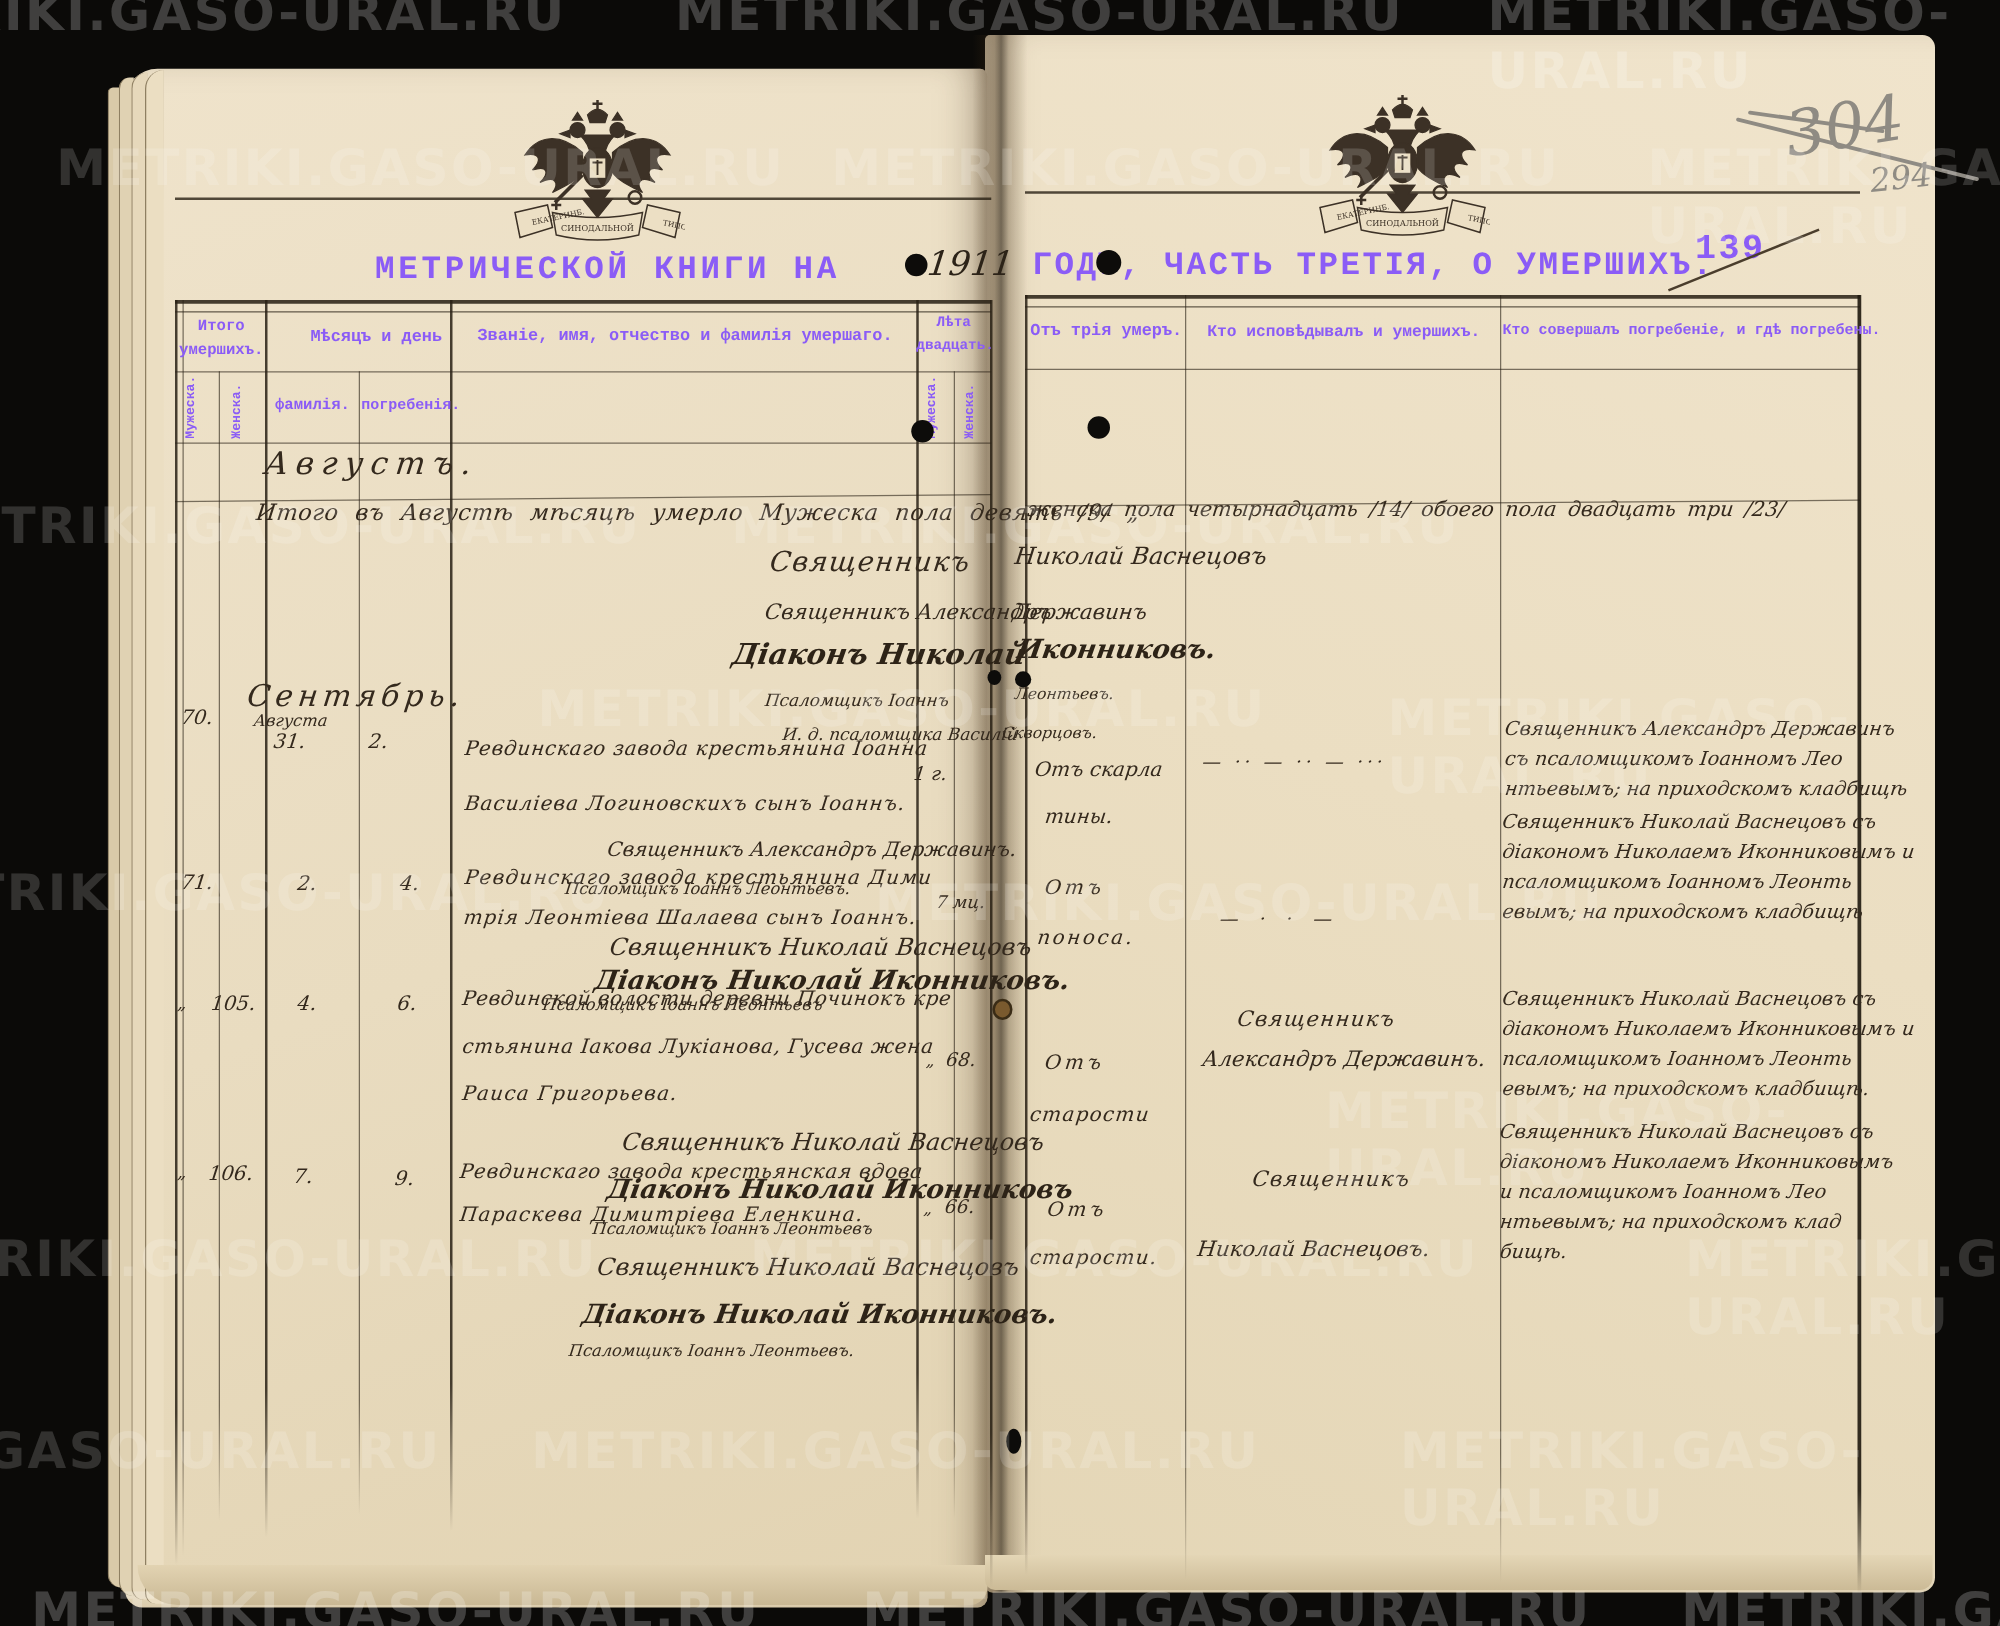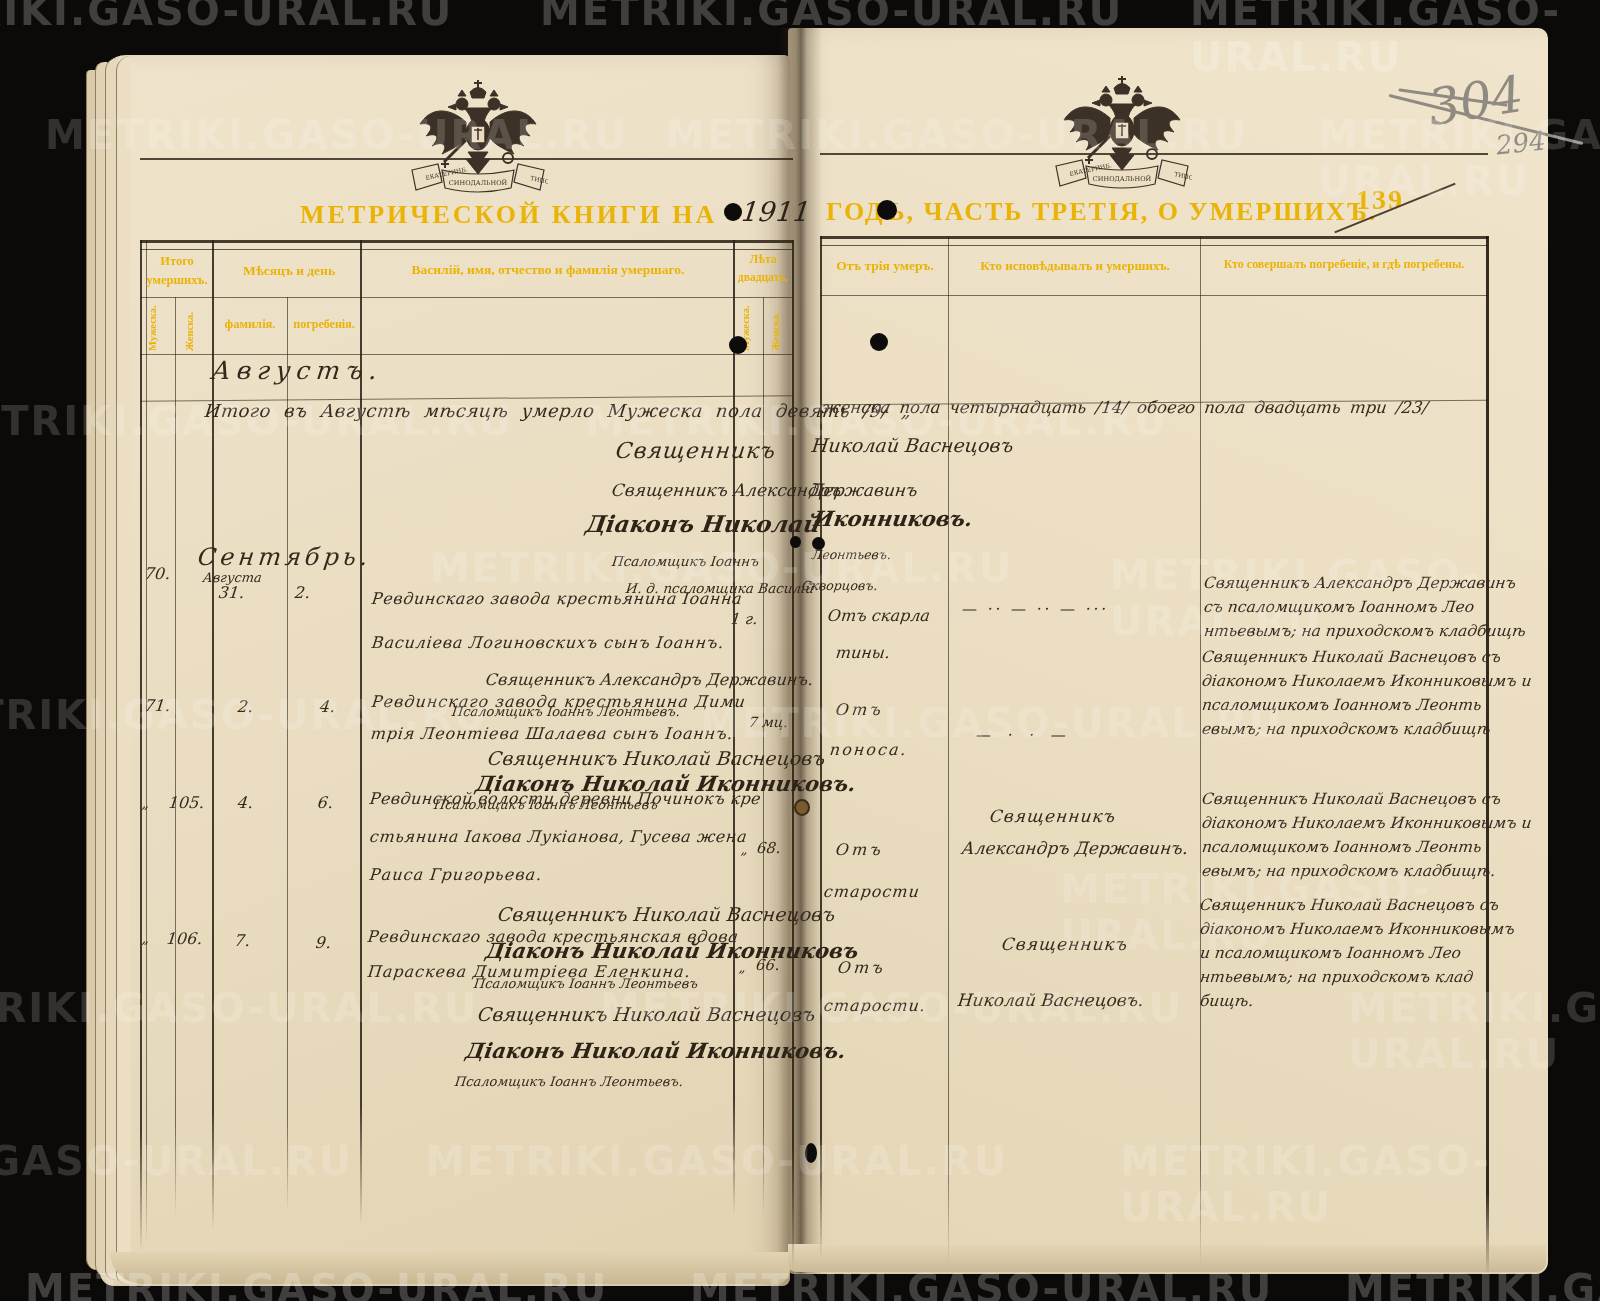--- a/index.html
+++ b/index.html
@@ -4,21 +4,21 @@
 <style>
   html,body{margin:0;padding:0;background:#0b0a08;}
   #scan{position:relative;width:1600px;height:1301px;overflow:hidden;background:#0b0a08;}
   .abs{position:absolute;white-space:nowrap;}
   
   .paper{position:absolute;background:linear-gradient(145deg,#eee2c9 0%,#ead دcc2 40%,#e6d8ba 100%);}
   .pageL{left:100px;top:55px;width:690px;height:1231px;background:linear-gradient(160deg,#efe3cb,#e9dcc0 55%,#e2d3b2);border-radius:26px 6px 8px 14px;box-shadow:inset -26px 0 34px -22px rgba(60,40,20,.55);}
   .pageR{left:788px;top:28px;width:760px;height:1246px;background:linear-gradient(200deg,#f0e4cc,#ebdec2 50%,#e4d6b6);border-radius:4px 10px 12px 6px;box-shadow:inset 26px 0 34px -22px rgba(60,40,20,.5);}
   .edgeStrip{position:absolute;border-left:1px solid #8e7f62;background:#e3d5b6;}
   
-  .pr{font-family:Liberation Serif, serif;color:#eab308;font-weight:bold;}
+  .pr{font-family:Liberation Mono, monospace;color:#8b5cf6;font-weight:bold;}
   .prc{text-align:center;}
   
   .hw{font-family:"DejaVu Serif",serif;font-style:italic;color:#34291d;transform:skewX(-7deg);}
   .hwB{font-family:"DejaVu Serif",serif;font-style:italic;font-weight:bold;color:#2d2317;transform:skewX(-9deg);}
   .pencil{font-family:"DejaVu Serif",serif;font-style:italic;color:#8f8b83;}
   
   .hl{position:absolute;height:2px;background:rgba(40,32,20,.8);}
   .hlThin{position:absolute;height:1px;background:rgba(40,32,20,.6);}
   .vl{position:absolute;width:2px;background:linear-gradient(rgba(40,32,20,.85) 88%,rgba(40,32,20,0));}
   .vlThin{position:absolute;width:1px;background:linear-gradient(rgba(40,32,20,.6) 90%,rgba(40,32,20,0));}
@@ -117,22 +117,22 @@
   <div class="vl" style="left:733px;top:240px;height:975px;"></div>
   <div class="vlThin" style="left:763px;top:297px;height:918px;"></div>
   <div class="vl" style="left:792px;top:240px;height:1030px;"></div>
 
   <div class="vl" style="left:820px;top:236px;height:1024px;"></div>
   <div class="vlThin" style="left:948px;top:236px;height:1028px;"></div>
   <div class="vlThin" style="left:1200px;top:236px;height:1030px;"></div>
   <div class="abs" style="left:1486px;top:236px;width:3px;height:1040px;background:linear-gradient(rgba(30,24,14,.9) 92%,rgba(30,24,14,0));"></div>
 
   <div class="abs pr prc" style="left:142px;top:252px;width:70px;font-size:12.5px;white-space:normal;line-height:1.5;">Итого умершихъ.</div>
-  <div class="abs pr prc" style="left:214px;top:263px;width:150px;font-size:13.5px;">Мѣсяцъ и день</div>
-  <div class="abs pr prc" style="left:364px;top:262px;width:368px;font-size:13.5px;">Василій, имя, отчество и фамилія умершаго.</div>
+  <div class="abs pr prc" style="left:226px;top:263px;width:150px;font-size:13.5px;">Мѣсяцъ и день</div>
+  <div class="abs pr prc" style="left:364px;top:262px;width:368px;font-size:13.5px;">Званіе, имя, отчество и фамилія умершаго.</div>
   <div class="abs pr prc" style="left:733px;top:250px;width:60px;font-size:11.5px;white-space:normal;line-height:1.6;">Лѣта двадцать.</div>
   <div class="abs pr prc" style="left:822px;top:258px;width:126px;font-size:13.5px;">Отъ трія умеръ.</div>
   <div class="abs pr prc" style="left:950px;top:258px;width:250px;font-size:13px;">Кто исповѣдывалъ и умершихъ.</div>
   <div class="abs pr prc" style="left:1202px;top:257px;width:284px;font-size:12px;">Кто совершалъ погребеніе, и гдѣ погребены.</div>
 
   <div class="abs pr vtext" style="left:147px;top:301px;height:50px;font-size:10.5px;">Мужеска.</div>
   <div class="abs pr vtext" style="left:184px;top:301px;height:50px;font-size:10.5px;">Женска.</div>
   <div class="abs pr prc" style="left:214px;top:317px;width:72px;font-size:12.5px;">фамилія.</div>
   <div class="abs pr prc" style="left:289px;top:317px;width:70px;font-size:12px;">погребенія.</div>
   <div class="abs pr vtext" style="left:740px;top:301px;height:50px;font-size:10.5px;">Мужеска.</div>

